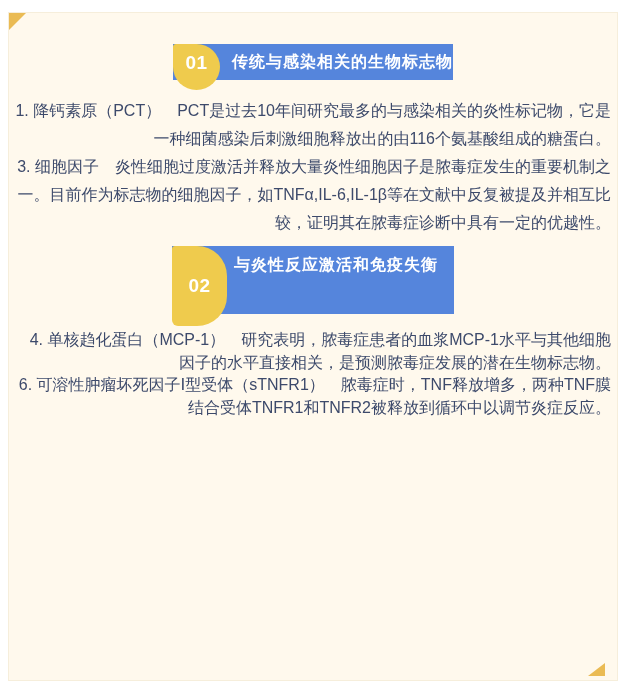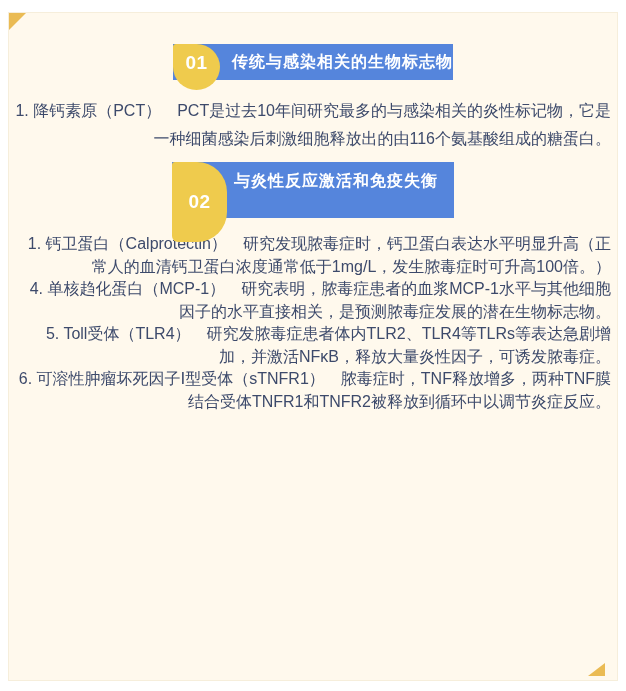--- a/index.html
+++ b/index.html
@@ -52,21 +52,21 @@
     font-weight: bold;
     font-size: 16px;
     letter-spacing: 1px;
   }
   .sec-0 .bar {
     height: 36px;
     line-height: 36px;
     padding: 0 0 0 59px;
   }
   .sec-1 .bar {
-    height: 56px;
+    height: 68px;
     line-height: 26px;
     padding: 6px 16px 0 62px;
   }
   .badge {
     position: absolute;
     left: 0; top: 0;
     background: var(--badge-yellow);
     color: #ffffff;
     font-weight: bold;
     font-size: 19px;
@@ -104,32 +104,31 @@
   <div id="sections">
   <section class="sec sec-0">
     <div class="section-header">
       <div class="bar">
             <div>传统与感染相关的生物标志物</div>
           </div>
       <div class="badge">01</div>
     </div>
     <div class="body">
           <p>1. 降钙素原（PCT）　PCT是过去10年间研究最多的与感染相关的炎性标记物，它是一种细菌感染后刺激细胞释放出的由116个氨基酸组成的糖蛋白。</p>
+          <p>3. 细胞因子　炎性细胞过度激活并释放大量炎性细胞因子是脓毒症发生的重要机制之一。目前作为标志物的细胞因子，如TNFα,IL-6,IL-1β等在文献中反复被提及并相互比较，证明其在脓毒症诊断中具有一定的优越性。</p>
         </div>
   </section>
 
   <section class="sec sec-1">
     <div class="section-header">
       <div class="bar">
             <div>与炎性反应激活和免疫失衡</div>
           </div>
       <div class="badge">02</div>
     </div>
     <div class="body">
-          <p>1. 钙卫蛋白（Calprotectin）　研究发现脓毒症时，钙卫蛋白表达水平明显升高（正常人的血清钙卫蛋白浓度通常低于1mg/L，发生脓毒症时可升高100倍。）</p>
           <p>4. 单核趋化蛋白（MCP-1）　研究表明，脓毒症患者的血浆MCP-1水平与其他细胞因子的水平直接相关，是预测脓毒症发展的潜在生物标志物。</p>
-          <p>5. Toll受体（TLR4）　研究发脓毒症患者体内TLR2、TLR4等TLRs等表达急剧增加，并激活NFκB，释放大量炎性因子，可诱发脓毒症。</p>
           <p>6. 可溶性肿瘤坏死因子Ⅰ型受体（sTNFR1）　脓毒症时，TNF释放增多，两种TNF膜结合受体TNFR1和TNFR2被释放到循环中以调节炎症反应。</p>
         </div>
   </section>
 </div>
   <div class="tri-br"></div>
 </div>
 
 </body></html>

